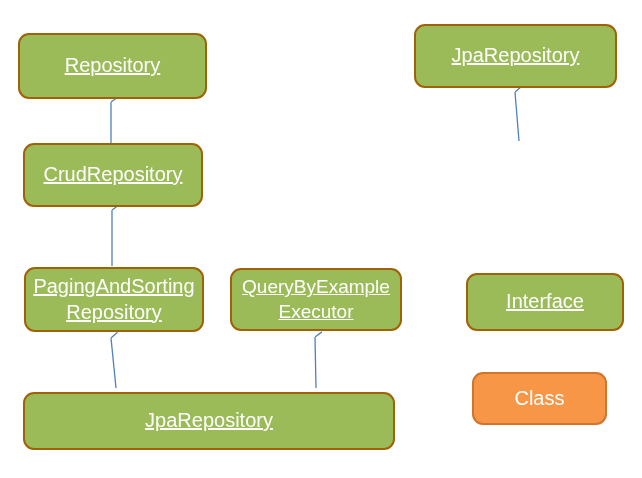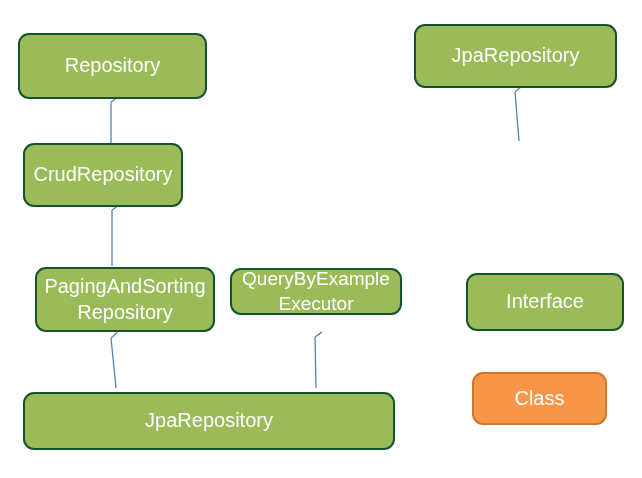--- a/index.html
+++ b/index.html
@@ -23,33 +23,34 @@
     flex-direction: column;
     align-items: center;
     justify-content: center;
     text-align: center;
     color: #ffffff;
     font-size: 20px;
     line-height: 1.28;
   }
   .node.interface {
     background: #9BBB59;
-    border: 2px solid #14532d;
+    border: 2px solid #a16207;
+    text-decoration: underline;
   }
   .node.class {
     background: #F79646;
     border: 2px solid #D0752B;
   }
   .node span { display: block; }
 
   
   .n-repository      { left: 18px;  top: 33px;  width: 189px; height: 66px; }
-  .n-crud            { left: 23px;  top: 143px; width: 160px; height: 64px; }
-  .n-paging          { left: 35px;  top: 267px; width: 180px; height: 65px; }
-  .n-qbe             { left: 230px; top: 268px; width: 172px; height: 47px; font-size: 19px; }
+  .n-crud            { left: 23px;  top: 143px; width: 180px; height: 64px; }
+  .n-paging          { left: 24px;  top: 267px; width: 180px; height: 65px; }
+  .n-qbe             { left: 230px; top: 268px; width: 172px; height: 63px; font-size: 19px; }
   .n-jpa-main        { left: 23px;  top: 392px; width: 372px; height: 58px; }
   .n-jpa-right       { left: 414px; top: 24px;  width: 203px; height: 64px; }
   .n-simple          { left: 418px; top: 143px; width: 201px; height: 70px; }
   .n-legend-interface{ left: 466px; top: 273px; width: 158px; height: 58px; }
   .n-legend-class    { left: 472px; top: 372px; width: 135px; height: 53px; align-items: center; }
 
   .arrow-layer {
     position: absolute;
     left: 0; top: 0;
     width: 642px;

